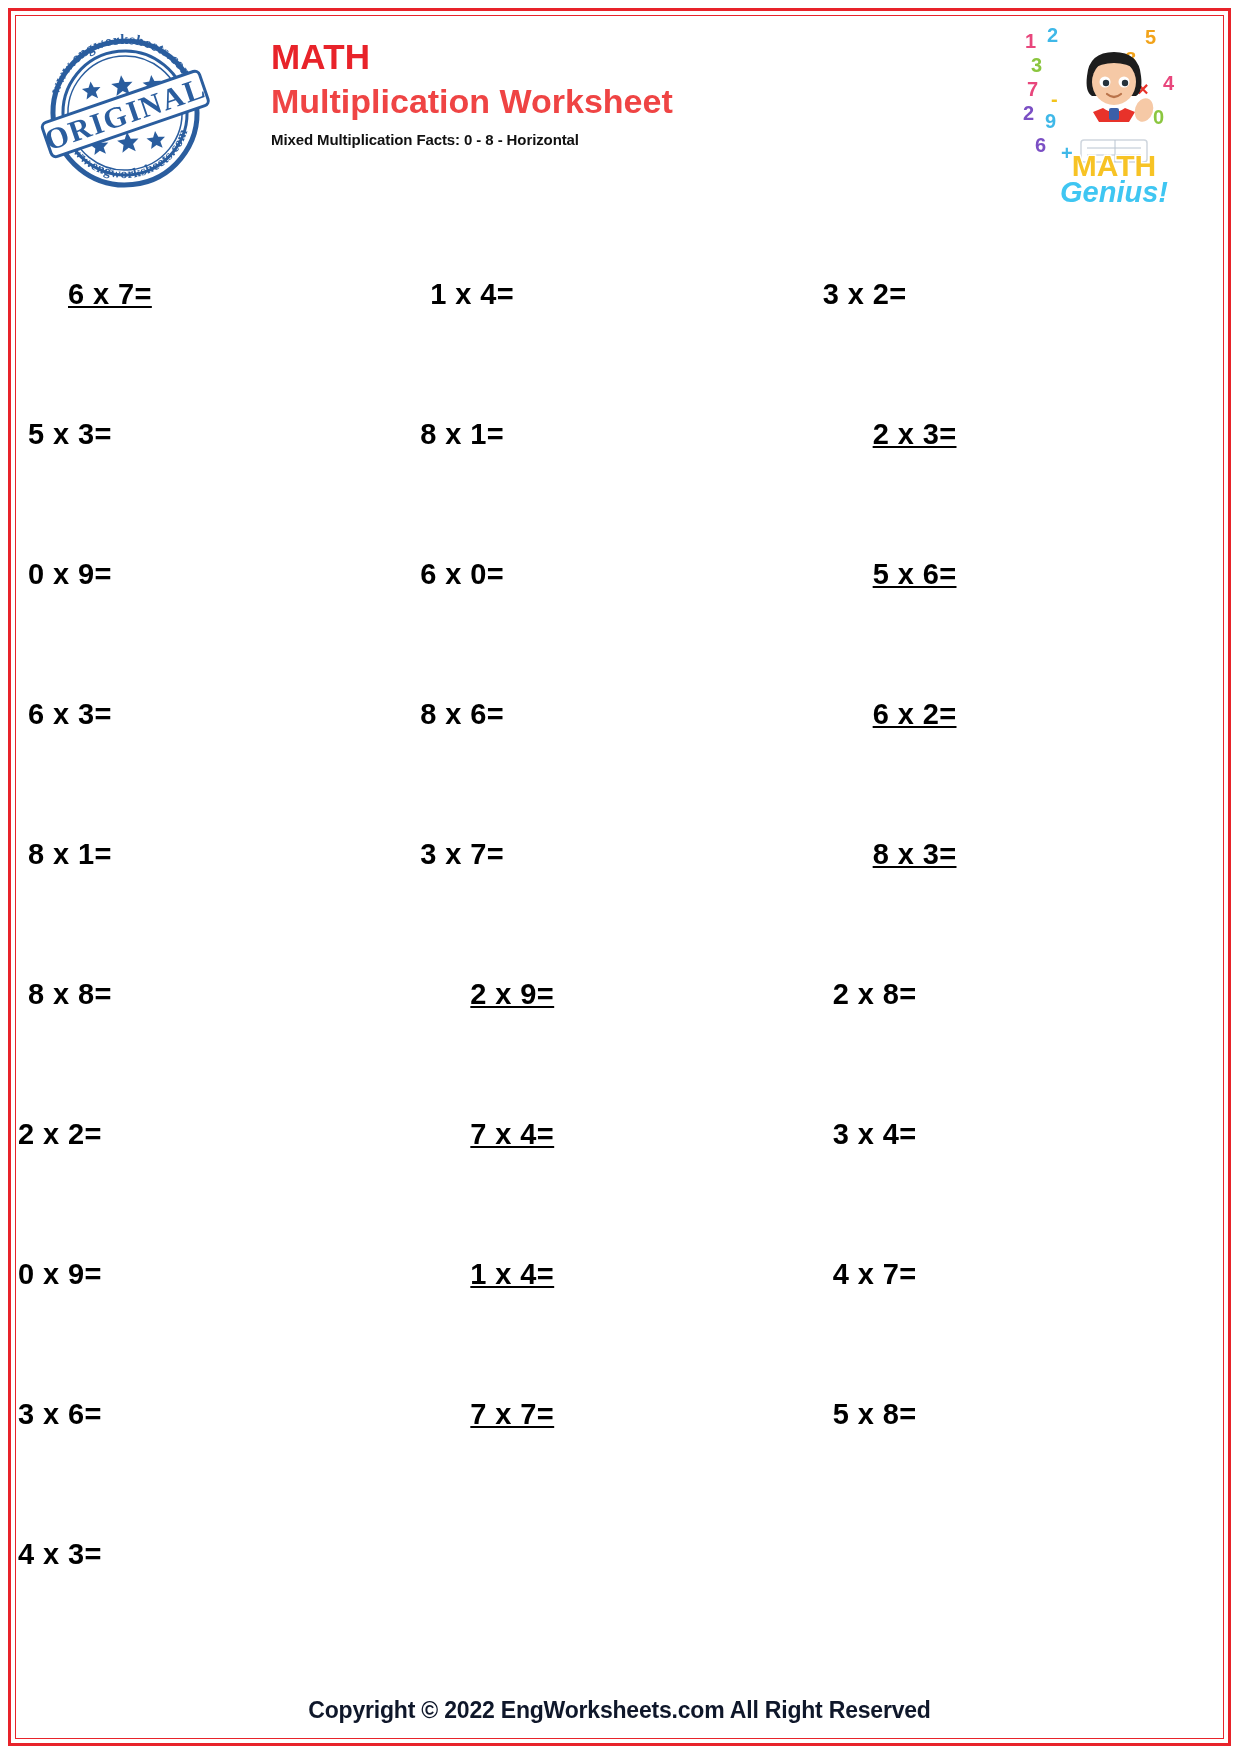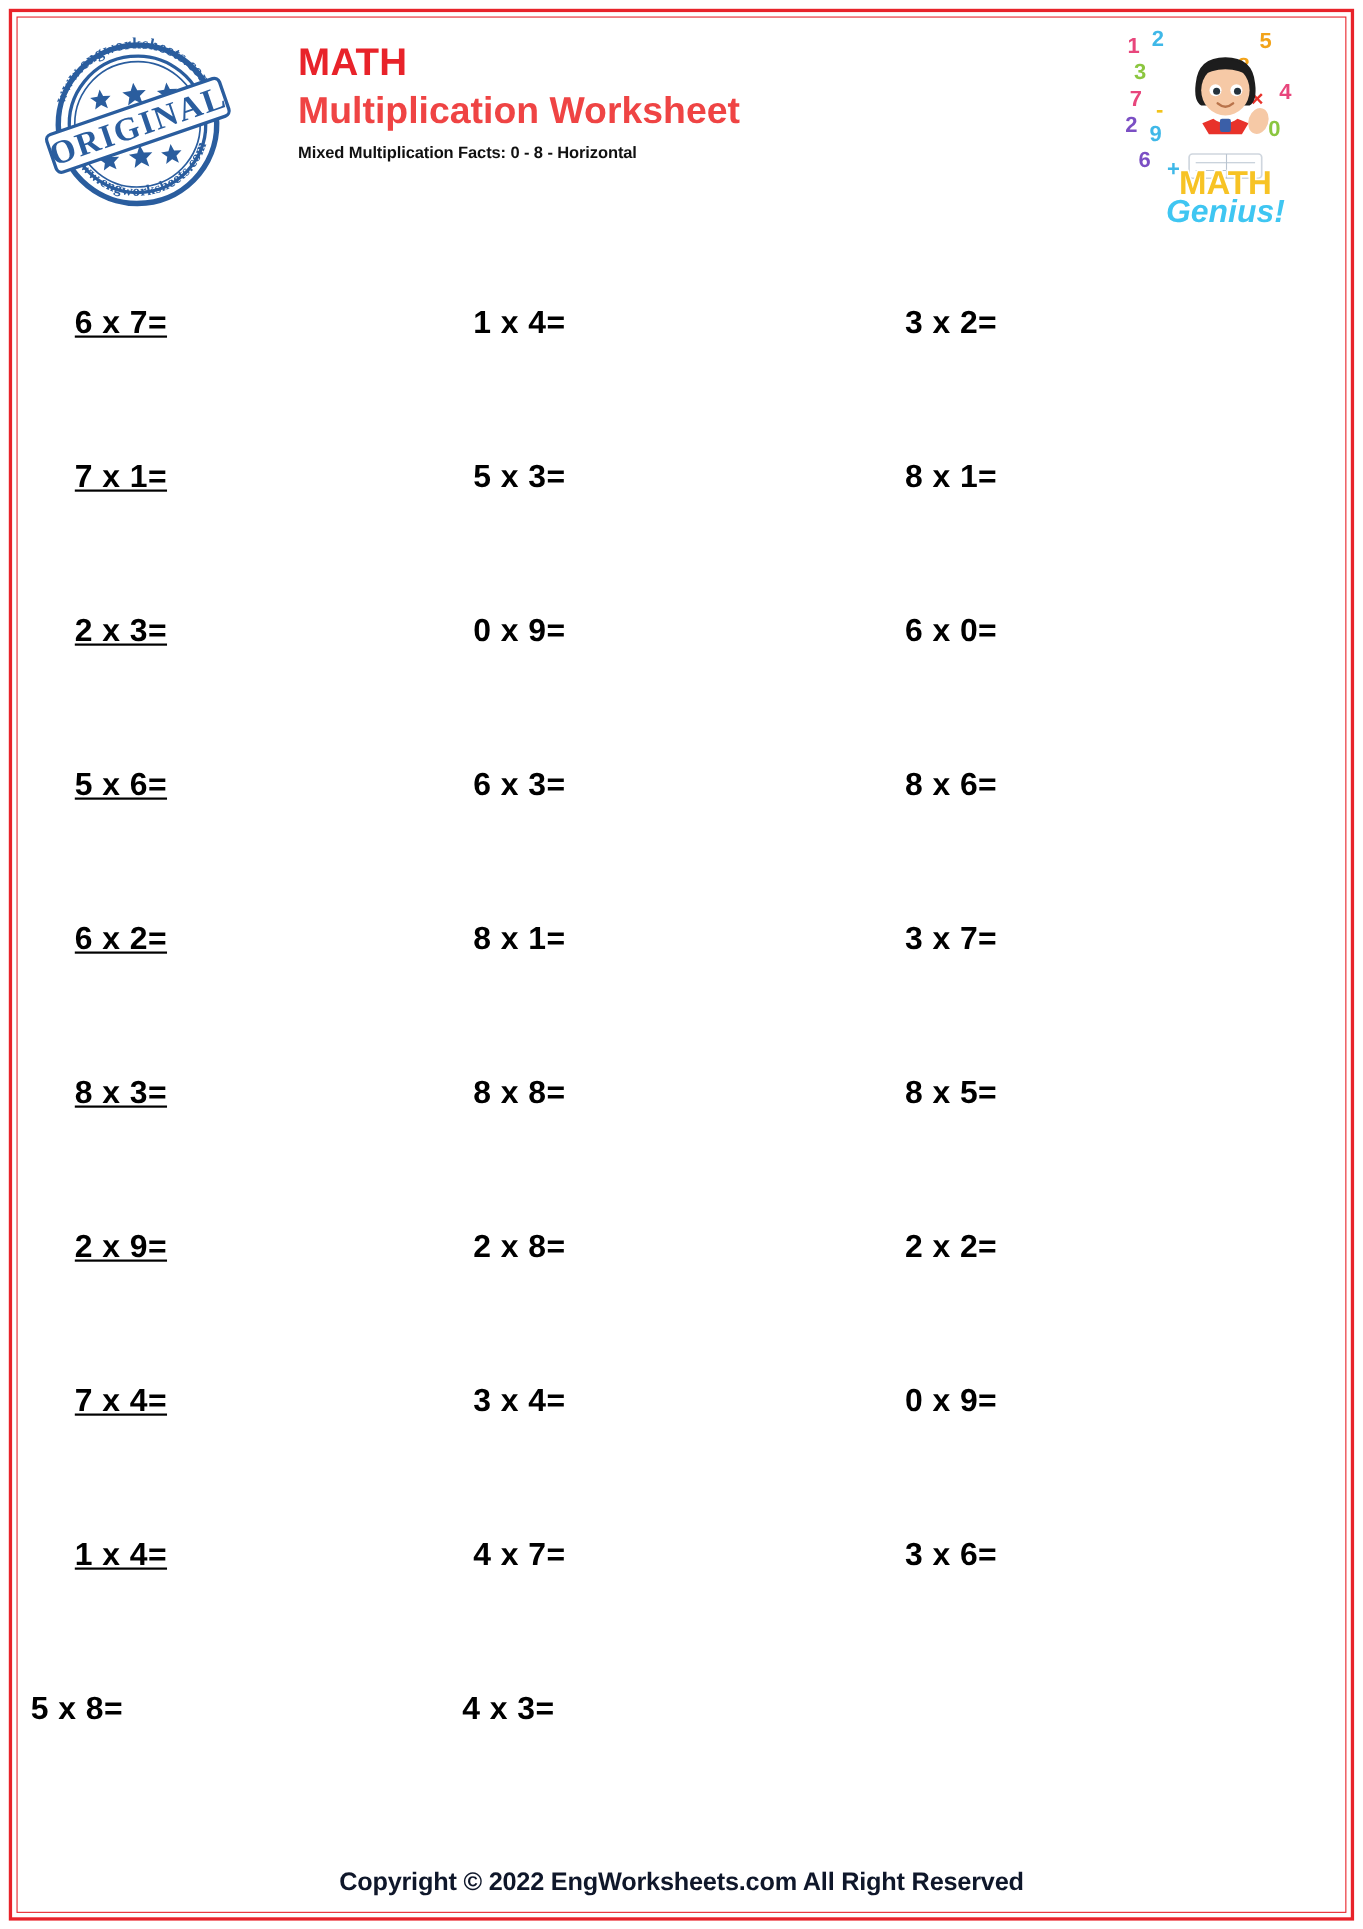--- a/index.html
+++ b/index.html
@@ -240,23 +240,20 @@
       <div class="cell c0">
           <span class="problem">6 x 7=</span>
         </div>
       <div class="cell c1">
           <span class="problem">1 x 4=</span>
         </div>
       <div class="cell c2">
           <span class="problem">3 x 2=</span>
         </div>
 
-      <div class="cell c0">
-          <span class="problem">7 x 1=</span>
-        </div>
       <div class="cell c1">
           <span class="problem">5 x 3=</span>
         </div>
       <div class="cell c2">
           <span class="problem">8 x 1=</span>
         </div>
 
       <div class="cell c0">
           <span class="problem">2 x 3=</span>
         </div>
@@ -286,23 +283,20 @@
       <div class="cell c2">
           <span class="problem">3 x 7=</span>
         </div>
 
       <div class="cell c0">
           <span class="problem">8 x 3=</span>
         </div>
       <div class="cell c1">
           <span class="problem">8 x 8=</span>
         </div>
-      <div class="cell c2">
-          <span class="problem">8 x 5=</span>
-        </div>
 
       <div class="cell c0">
           <span class="problem">2 x 9=</span>
         </div>
       <div class="cell c1">
           <span class="problem">2 x 8=</span>
         </div>
       <div class="cell c2">
           <span class="problem">2 x 2=</span>
         </div>
@@ -320,20 +314,23 @@
       <div class="cell c0">
           <span class="problem">1 x 4=</span>
         </div>
       <div class="cell c1">
           <span class="problem">4 x 7=</span>
         </div>
       <div class="cell c2">
           <span class="problem">3 x 6=</span>
         </div>
 
+      <div class="cell c0">
+          <span class="problem">7 x 7=</span>
+        </div>
       <div class="cell c1">
           <span class="problem">5 x 8=</span>
         </div>
       <div class="cell c2">
           <span class="problem">4 x 3=</span>
         </div>
     </div>
 
     <div class="footer">Copyright © 2022 EngWorksheets.com All Right Reserved</div>
 

